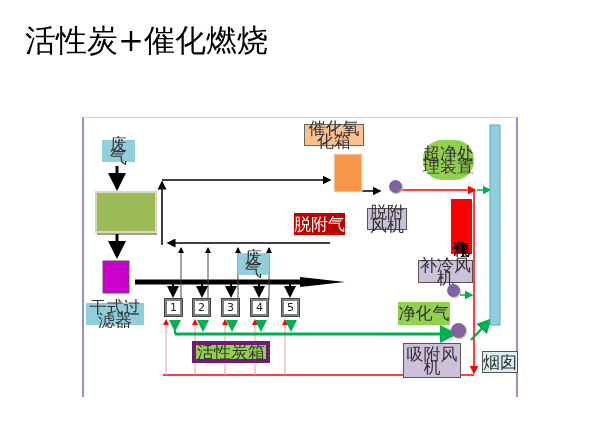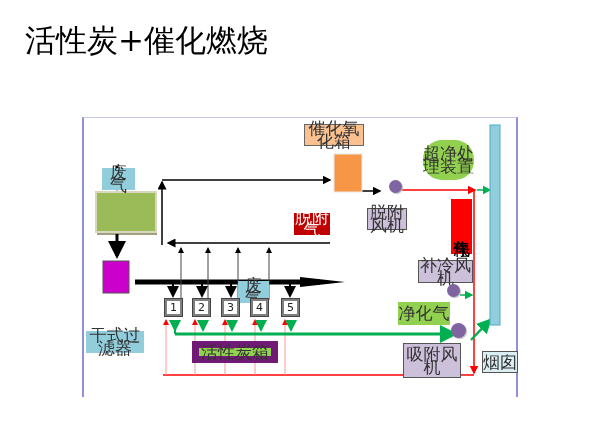--- a/index.html
+++ b/index.html
@@ -1,21 +1,21 @@
 <!DOCTYPE html>
 <html><head>
 <meta charset="utf-8">
 <style>
   html, body { margin:0; padding:0; background:#ffffff; }
   body { width:603px; height:443px; position:relative; overflow:hidden; font-family:"DejaVu Sans", sans-serif; }
   .title { position:absolute; left:25px; top:20px; font-family:"DejaVu Serif", serif; font-size:31px; color:#000; letter-spacing:0px; }
   .frame { position:absolute; left:82px; top:117px; width:436px; height:280px; border-left:2px solid #8f8fdc; border-top:1px solid #c8c8ec; border-right:2px solid #8f8fdc; box-sizing:border-box; }
   svg { position:absolute; left:0; top:0; }
   .lbl { position:absolute; display:flex; align-items:center; justify-content:center; font-size:17px; color:#333; box-sizing:border-box; text-align:center; line-height:13px; }
-  .blue { background:#92cddc;margin-top:28px; }
+  .blue { background:#92cddc; }
   .peach { background:#fac090; border:1px solid #666; }
   .lav { background:#ccc0da; border:1px solid #555; }
   .green { background:#92d050; }
   .red { background:#c00000; color:#fff; }
   .brightred { background:#ff0000; color:#000; }
   .lightblue { background:#daeef3; border:1px solid #555;margin-top:12px; }
   .num { position:absolute; width:17px; height:17px; background:#fff; border:2px solid #7f7f7f; outline:1px solid #444; box-sizing:border-box; font-size:11px; display:flex; align-items:center; justify-content:center; color:#222; }
   .fan { position:absolute; width:13px; height:13px; border-radius:50%; background:#8064a2; box-shadow:1px 1px 1px #bbb; }
 </style>
 </head>
@@ -88,30 +88,30 @@
 
   <rect x="334" y="154" width="28" height="38" fill="#f79646" stroke="#e8e8e8" stroke-width="1"></rect>
 
   <rect x="490" y="125" width="10" height="200" fill="#92cddc" stroke="#4bacc6" stroke-width="1"></rect>
 </svg>
 
 <div class="lbl blue" style="left:102px;top:140px;width:33px;height:22px;">废气</div>
 <div class="lbl blue" style="left:86px;top:303px;width:58px;height:22px;">干式过滤器</div>
 <div class="lbl blue" style="left:238px;top:253px;width:31px;height:22px;">废气</div>
 <div class="lbl peach" style="left:304px;top:124px;width:60px;height:22px;">催化氧化箱</div>
-<div class="lbl red" style="left:294px;top:213px;width:36px;height:22px;">脱附气</div>
+<div class="lbl red" style="left:294px;top:213px;width:51px;height:22px;">脱附气</div>
 <div class="fan" style="left:389px;top:180px;"></div>
 <div class="lbl lav" style="left:367px;top:188px;width:40px;height:22px;margin-top:20px;">脱附风机</div>
 <div class="lbl green" style="left:423px;top:140px;width:51px;height:40px;color:#333;border-radius:19px;">超净处理装置</div>
 <div class="lbl brightred" style="left:451px;top:199px;width:21px;height:55px;writing-mode:vertical-rl;">净化气</div>
 <div class="lbl lav" style="left:418px;top:260px;width:55px;height:23px;">补冷风机</div>
 <div class="fan" style="left:447px;top:284px;"></div>
 <div class="lbl green" style="left:398px;top:302px;width:52px;height:23px;">净化气</div>
 <div class="fan" style="left:451px;top:323px;width:15px;height:15px;"></div>
 <div class="lbl lav" style="left:403px;top:343px;width:58px;height:35px;">吸附风机</div>
 <div class="lbl lightblue" style="left:482px;top:339px;width:36px;height:22px;">烟囱</div>
-<div class="lbl green" style="left:192px;top:341px;width:86px;height:22px;border:7px solid #701a75;">活性炭箱</div>
+<div class="lbl green" style="left:192px;top:341px;width:78px;height:22px;border:4px solid #701a75;">活性炭箱</div>
 
 <div class="num" style="left:165px;top:299px;">1</div>
 <div class="num" style="left:193px;top:299px;">2</div>
 <div class="num" style="left:222px;top:299px;">3</div>
 <div class="num" style="left:251px;top:299px;">4</div>
 <div class="num" style="left:282px;top:299px;">5</div>
 
 </body></html>

